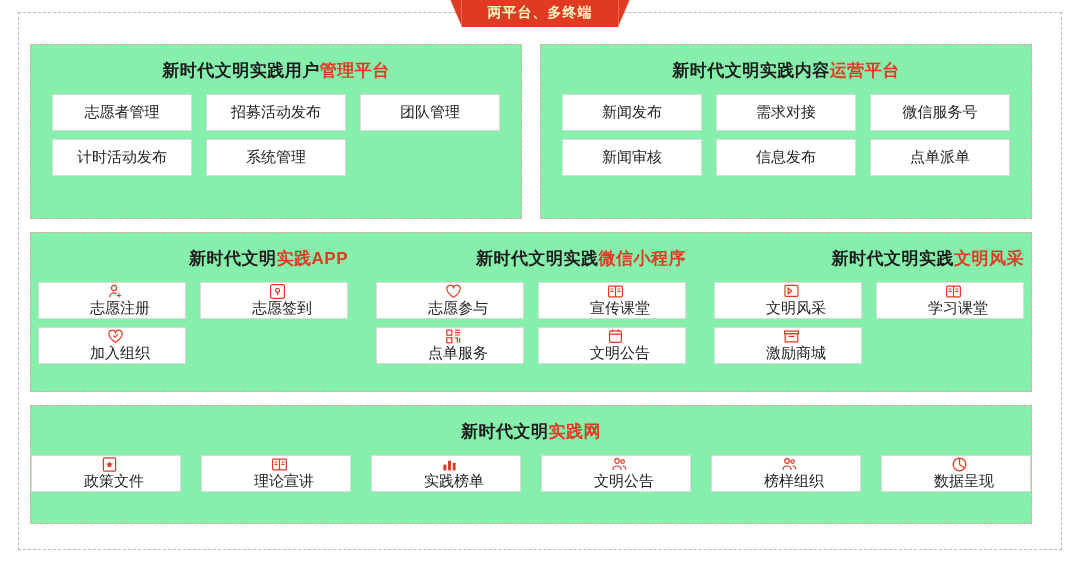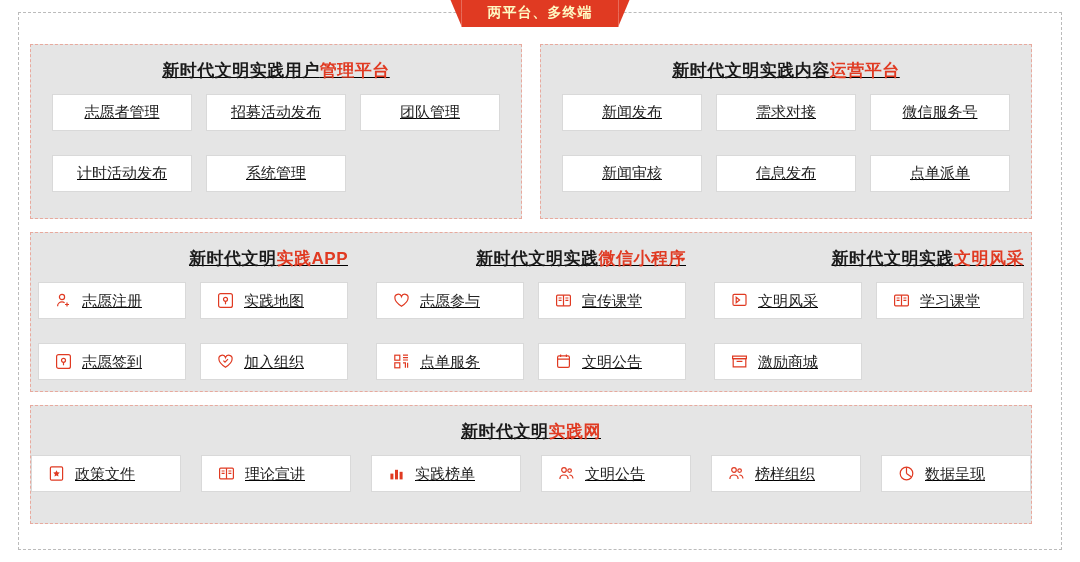--- a/index.html
+++ b/index.html
@@ -63,22 +63,21 @@
     right: -11px;
     border-width: 26px 11px 0 0;
     border-color: #e03a22 transparent transparent transparent;
   }
 
   
   .panel {
     position: absolute;
     box-sizing: border-box;
     border: 1px dashed #e8a99d;
-    background: #e5e5e5;
-    text-decoration: underline;
+    background: #86efac;
   }
   .panel-title {
     text-align: center;
     font-size: 17px;
     font-weight: bold;
     color: #1a1a1a;
     margin-top: 14px;
     margin-bottom: 12px;
     letter-spacing: 0.5px;
   }
@@ -100,37 +99,38 @@
     color: #1a1a1a;
     margin-bottom: 12px;
     letter-spacing: 0.5px;
     white-space: nowrap;
   }
   .col-head .hl { color: #e03a22; }
 
   .grid {
     display: grid;
     justify-content: center;
-    gap: 24px 14px;
+    gap: 8px 14px;
   }
   .cell {
     box-sizing: border-box;
     border: 1px solid #d9d9d9;
     background: #fff;
     height: 37px;
     display: flex;
     align-items: center;
     justify-content: center;
     font-size: 15px;
     color: #222;
     white-space: nowrap;
   }
   .cell.icon-cell {
     justify-content: flex-start;
     padding-left: 16px;
+    flex-direction: column;
   }
   .cell .ico {
     width: 17px;
     height: 17px;
     margin-right: 10px;
     flex: 0 0 auto;
     display: inline-flex;
     align-items: center;
     justify-content: center;
     color: #e03a22;
@@ -202,30 +202,20 @@
             <span class="lbl">志愿注册</span>
           </div>
           <div class="cell icon-cell w148">
             <span class="ico">
               <svg width="17" height="17" viewBox="0 0 17 17" fill="none" stroke="#e03a22" stroke-width="1.2">
                 <rect x="1.6" y="1.6" width="13.8" height="13.8" rx="2"></rect>
                 <circle cx="8.5" cy="7.3" r="2"></circle>
                   <path d="M8.5 9.3v3"></path>
               </svg>
             </span>
-            <span class="lbl">实践地图</span>
-          </div>
-          <div class="cell icon-cell w148">
-            <span class="ico">
-              <svg width="17" height="17" viewBox="0 0 17 17" fill="none" stroke="#e03a22" stroke-width="1.2">
-                <rect x="1.6" y="1.6" width="13.8" height="13.8" rx="2"></rect>
-                <circle cx="8.5" cy="7.3" r="2"></circle>
-                  <path d="M8.5 9.3v3"></path>
-              </svg>
-            </span>
             <span class="lbl">志愿签到</span>
           </div>
           <div class="cell icon-cell w148">
             <span class="ico">
               <svg width="17" height="17" viewBox="0 0 17 17" fill="none" stroke="#e03a22" stroke-width="1.2">
                 <path d="M8.5 14.2S1.9 10.2 1.9 6.1A3.4 3.4 0 0 1 8.5 4.6a3.4 3.4 0 0 1 6.6 1.5c0 4.1-6.6 8.1-6.6 8.1z"></path>
                 <path d="M6.4 7.6l1.6 1.6 3-3"></path>
               </svg>
             </span>
             <span class="lbl">加入组织</span>

